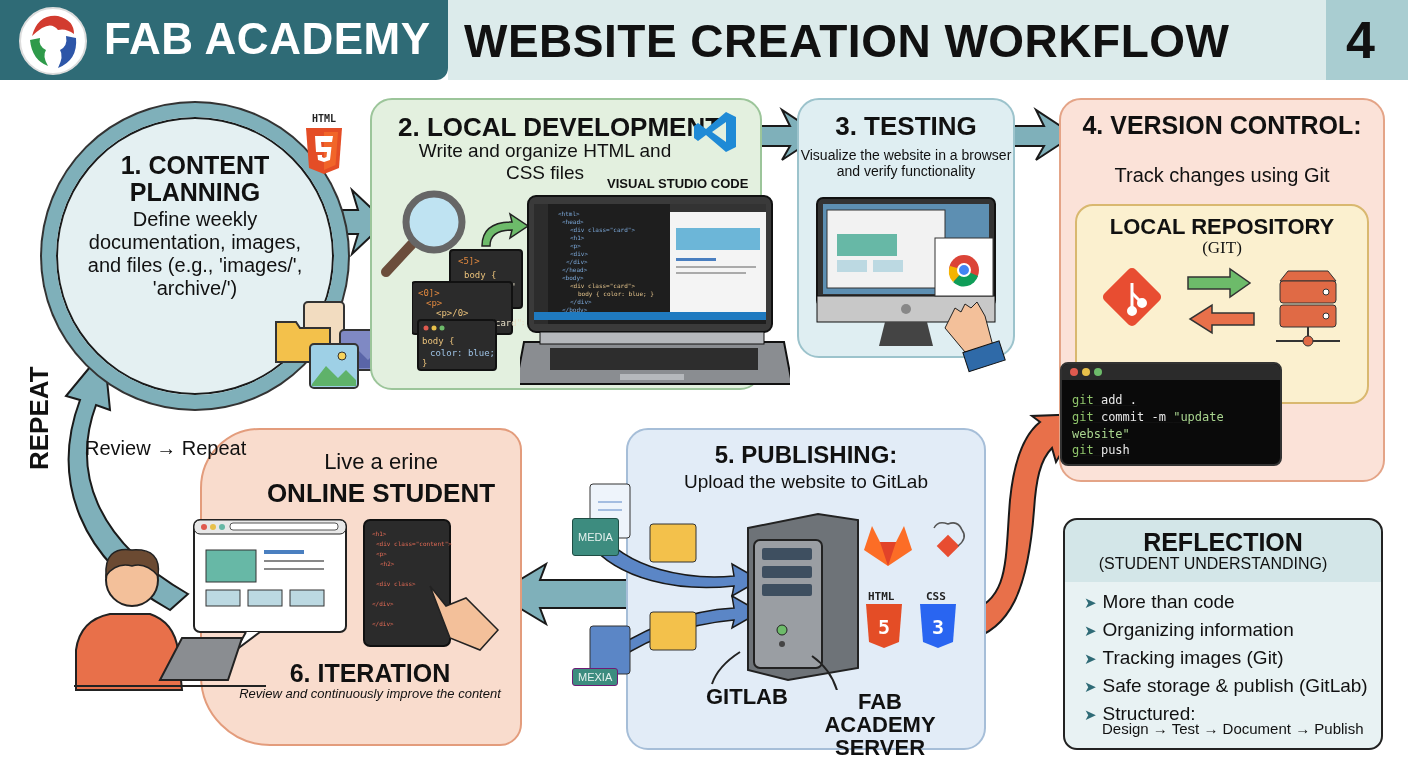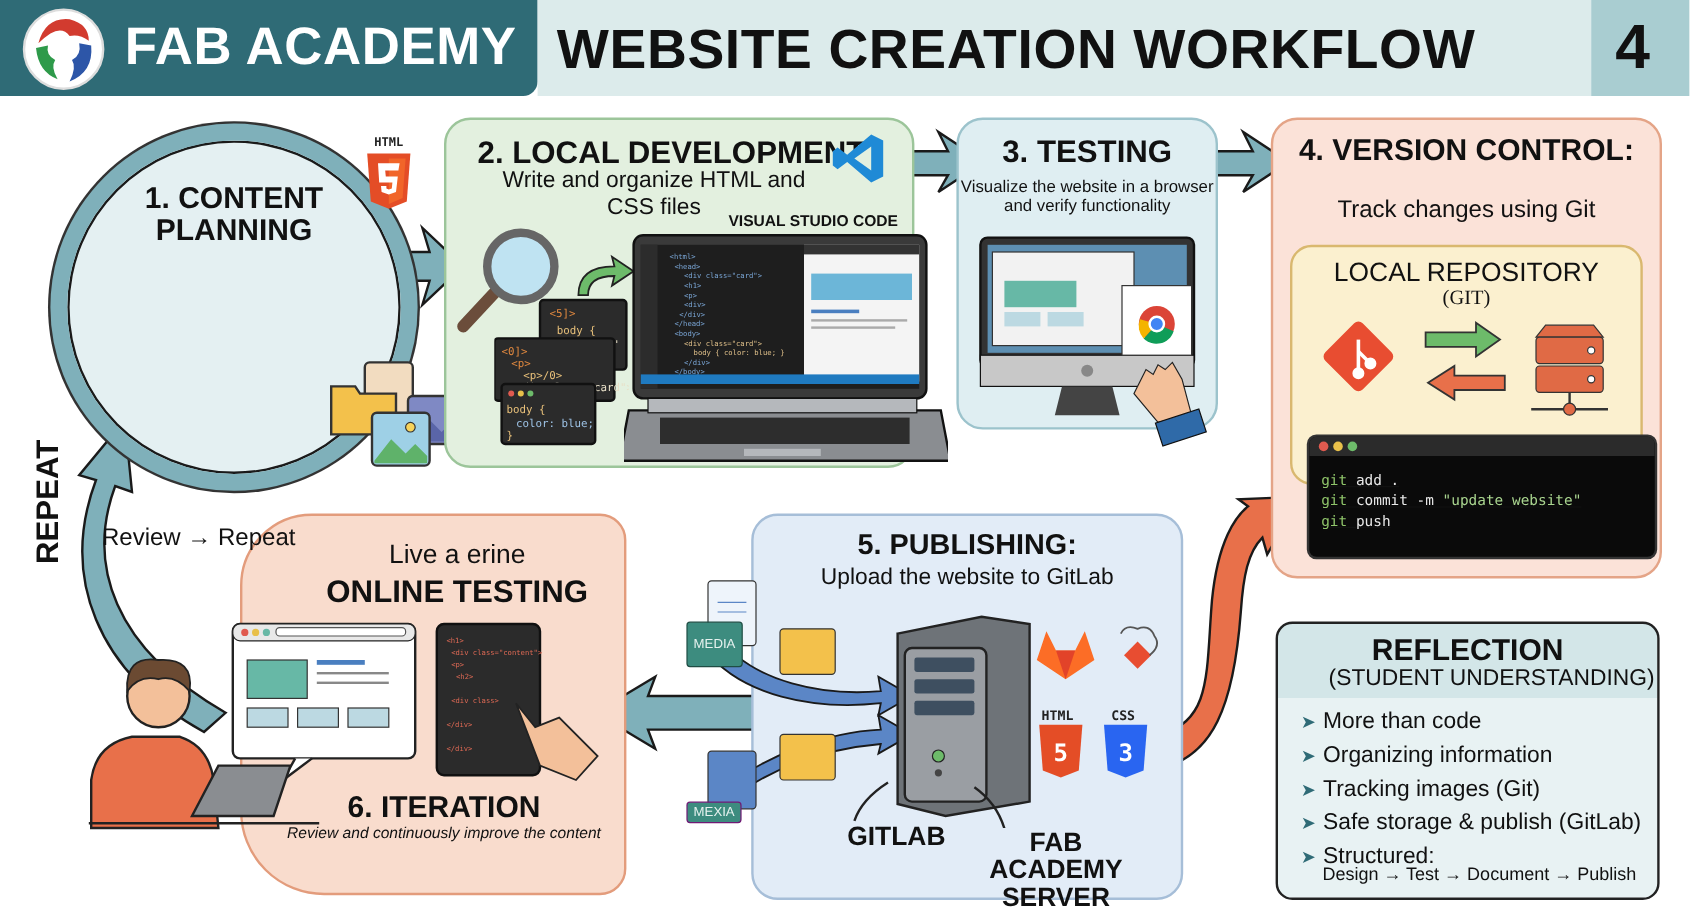--- a/index.html
+++ b/index.html
@@ -35,23 +35,23 @@
   
   #b3 { left: 797px; top: 98px; width: 218px; height: 260px; background: #dfeef2; border-color: #9cc3cc; }
   #b3-title { left: 797px; top: 112px; width: 218px; font-size: 26px; }
   #b3-desc { left: 797px; top: 147px; width: 218px; font-size: 14px; }
 
   
   #b4 { left: 1059px; top: 98px; width: 326px; height: 384px; background: #fbe2d8; border-color: #e4a487; }
   #b4-title { left: 1059px; top: 112px; width: 326px; font-size: 25px; }
   #b4-desc { left: 1059px; top: 164px; width: 326px; font-size: 20px; }
   #b4-inner { left: 1075px; top: 204px; width: 294px; height: 200px; background: #fbf0cf; border: 2px solid #d9b86f; border-radius: 18px; }
-  #b4-repo { left: 1075px; top: 214px; width: 294px; font-size: 22px; font-weight: normal; text-align: center; }
+  #b4-repo { left: 1075px; top: 214px; width: 294px; font-size: 22px; font-weight: bold; text-align: center; }
   #b4-git { left: 1075px; top: 238px; width: 294px; font-size: 17px; text-align: center; font-family: Liberation Serif, serif; }
-  #term { left: 1089px; top: 362px; width: 292px; height: 104px; background: #0a0a0a; border-radius: 8px; border: 2px solid #333; overflow: hidden; text-decoration: underline; }
+  #term { left: 1060px; top: 362px; width: 222px; height: 104px; background: #0a0a0a; border-radius: 8px; border: 2px solid #333; overflow: hidden; text-decoration: underline; }
   #term-bar { height: 16px; background: #2b2b2b; display: flex; gap: 4px; padding: 4px 8px; }
   .dot { width: 8px; height: 8px; border-radius: 50%; }
   #term-lines { padding: 12px 10px; font-family: "DejaVu Sans Mono", monospace; font-size: 12px; line-height: 1.4; color: #e8e8e8; }
   .kw { color: #8fc46a; }
   .str { color: #a9d58f; }
 
   
   #b5 { left: 626px; top: 428px; width: 360px; height: 322px; background: #e2ecf7; border-color: #a6bed8; }
   #b5-title { left: 626px; top: 442px; width: 360px; font-size: 24px; }
   #b5-desc { left: 626px; top: 471px; width: 360px; font-size: 19px; }
@@ -66,21 +66,21 @@
   #b6-desc { left: 220px; top: 687px; width: 300px; font-size: 13px; line-height: 1.1; font-style: italic; }
 
   
   #repeat-v { left: 24px; top: 470px; font-size: 26px; font-weight: bold; transform: rotate(-90deg); transform-origin: left top; }
   #review-repeat { left: 85px; top: 437px; font-size: 20px; }
 
   
   #refl { left: 1063px; top: 518px; width: 320px; height: 232px; border-radius: 14px; border: 2px solid #222;
           background: linear-gradient(#d3e6e8 0 62px, #e8f2f3 62px); overflow: hidden; }
   #refl-title { left: 1063px; top: 528px; width: 320px; font-size: 25px; font-weight: bold; text-align: center; }
-  #refl-sub { left: 1063px; top: 555px; width: 300px; font-size: 19px; text-align: center; margin-left: 30px; }
+  #refl-sub { left: 1063px; top: 555px; width: 300px; font-size: 16px; text-align: center; }
   #refl-list { left: 1084px; top: 588px; width: 300px; list-style: none; }
   #refl-list li { font-size: 19px; line-height: 27px; display: flex; align-items: baseline; gap: 6px; }
   #refl-list li .chev { color: #2f6b76; font-size: 15px; }
   #refl-flow { left: 1102px; top: 720px; font-size: 15px; }
 
   svg text { font-family: "DejaVu Sans Mono", monospace; }
 </style>
 </head>
 <body>
 
@@ -108,20 +108,21 @@
   <path d="M1005 126 L1044 126 L1036 110 L1074 135 L1036 160 L1044 146 L1005 146 Z" fill="#7fb0ba" stroke="#1a1a1a" stroke-width="2"></path>
 
   <path d="M968 612 C1010 600 1005 560 1010 500 C1015 450 1030 430 1040 422 L1032 416 L1084 414 L1056 462 L1052 448 C1040 460 1036 480 1034 510 C1028 590 1010 630 968 640 Z" fill="#e8704a" stroke="#1a1a1a" stroke-width="2"></path>
 
   <path d="M670 580 L540 580 L546 564 L496 594 L546 624 L540 608 L670 608 Z" fill="#7fb0ba" stroke="#1a1a1a" stroke-width="2"></path>
 </svg>
 
 <div class="abs" id="c1"></div>
 <div class="abs" id="c1-text">
   <div class="step-title">1. CONTENT PLANNING</div>
+  <div class="step-desc">Define weekly documentation, images, and files (e.g., 'images/', 'archive/')</div>
 </div>
 
 <svg class="abs" style="left:302px;top:112px" width="44" height="68" viewBox="0 0 44 68">
   <text x="22" y="10" text-anchor="middle" font-size="10" font-weight="bold" fill="#222">HTML</text>
   <path d="M4 16 L40 16 L37 56 L22 62 L7 56 Z" fill="#e44d26"></path>
   <path d="M22 20 L36 20 L33.5 53 L22 58 Z" fill="#f16529"></path>
   <path d="M13 24 L31 24 L30 30 L19 30 L19.5 35 L29.5 35 L28 48 L22 50 L16 48 L15.5 43 L20 43 L20 45 L22 46 L24.5 45 L25 40 L14 40 Z" fill="#fff"></path>
 </svg>
 
 <svg class="abs" style="left:270px;top:300px" width="120" height="92">
@@ -309,21 +310,21 @@
   <path d="M144 204 Q150 186 172 172" fill="none" stroke="#222" stroke-width="2"></path>
   <path d="M270 214 Q264 190 244 176" fill="none" stroke="#222" stroke-width="2"></path>
 </svg>
 <div class="abs" style="left:572px;top:518px;background:#3d8c7f;color:#e6f2ef;font-size:11px;padding:12px 5px;border:1px solid #1f4d44;border-radius:3px">MEDIA</div>
 <div class="abs" style="left:572px;top:668px;background:#3d8c7f;color:#e6f2ef;font-size:11px;padding:2px 5px;border:1px solid #701a75;border-radius:3px">MEXIA</div>
 <div class="abs" id="b5-gitlab">GITLAB</div>
 <div class="abs" id="b5-fab">FAB ACADEMY SERVER</div>
 
 <div class="abs box" id="b6"></div>
 <div class="abs" id="b6-live">Live a erine</div>
-<div class="abs" id="b6-online">ONLINE TESTING</div>
+<div class="abs" id="b6-online">ONLINE STUDENT</div>
 <svg class="abs" style="left:70px;top:510px" width="440" height="190">
   <g>
     <rect x="124" y="10" width="152" height="112" rx="6" fill="#fff" stroke="#222" stroke-width="2"></rect>
     <rect x="124" y="10" width="152" height="14" rx="6" fill="#e8e8e8" stroke="#222"></rect>
     <circle cx="134" cy="17" r="3" fill="#e05a4f"></circle>
       <circle cx="143" cy="17" r="3" fill="#e8c04a"></circle>
       <circle cx="152" cy="17" r="3" fill="#67b8a6"></circle>
     <rect x="160" y="13" width="108" height="7" rx="3" fill="#fff" stroke="#555"></rect>
     <rect x="136" y="40" width="50" height="32" fill="#67b8a6" stroke="#333"></rect>
     <rect x="194" y="40" width="40" height="4" fill="#4a7fc0"></rect>

